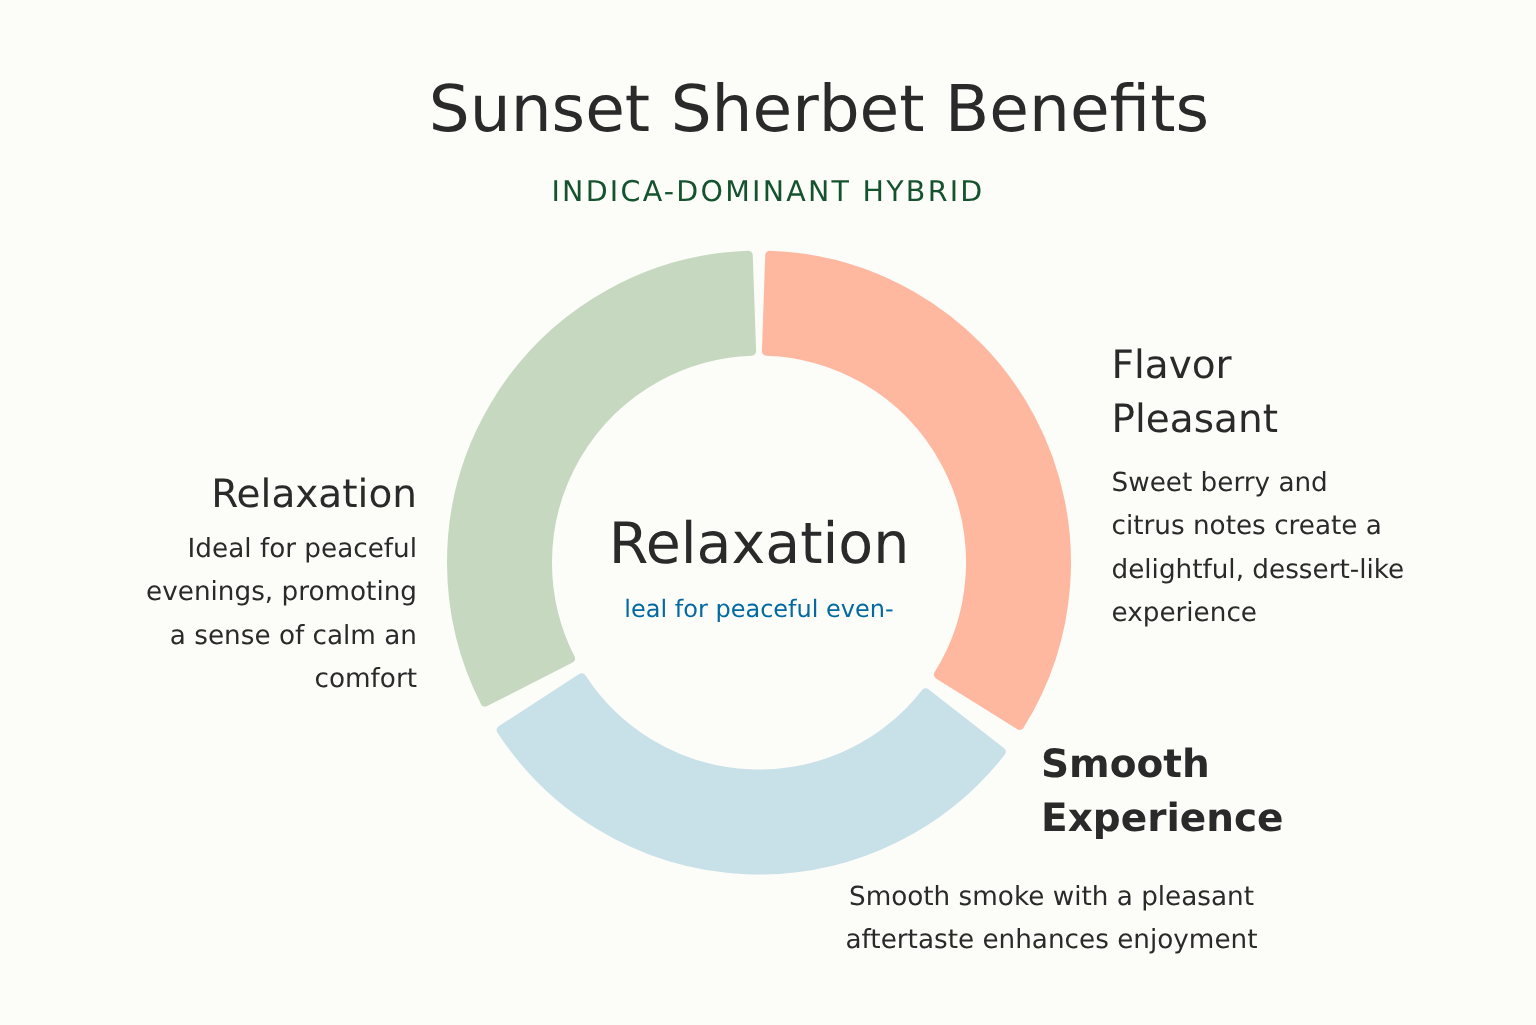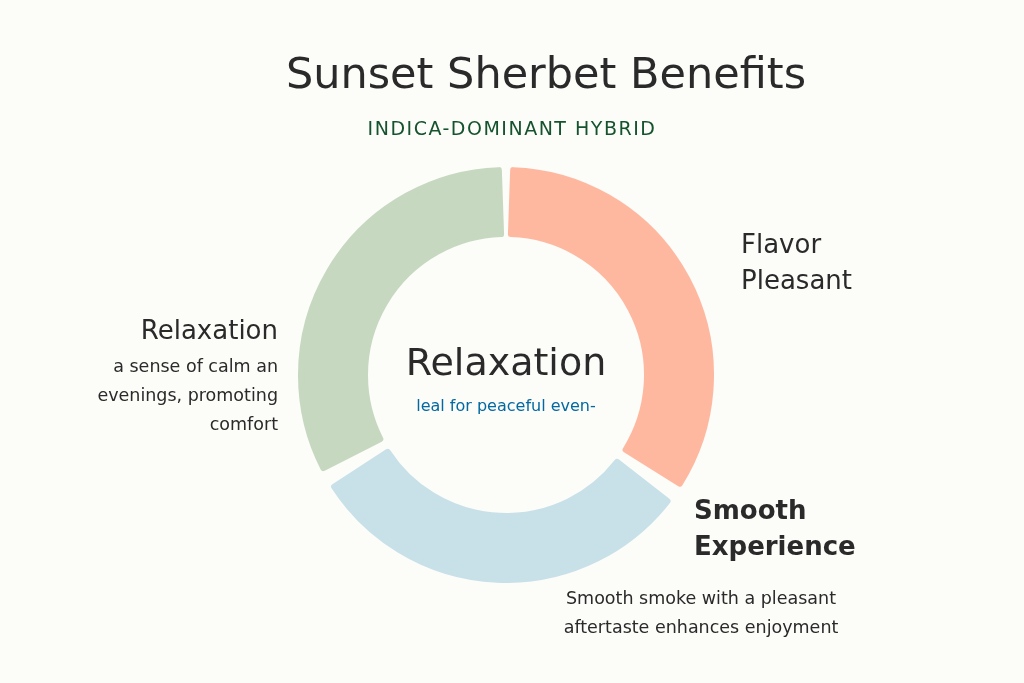--- a/index.html
+++ b/index.html
@@ -55,30 +55,37 @@
   <path id="seg-1" d="M667.542204489378,501.21060244175993 A205,205 0 0 1 334.07253357118805,486.65100217808055 L387.7474499196952,451.7941039371188 A141,141 0 0 0 617.1095162585478,461.8082680209178 Z" fill="#c8e0e8" stroke="#c8e0e8" stroke-width="6" stroke-linejoin="round"></path>
   <path id="seg-2" d="M323.3436625413846,468.0680524466071 A205,205 0 0 1 498.84560317598715,170.12488046108538 L501.07917096494725,234.08589339030752 A141,141 0 0 0 380.3680800894401,439.0126604632761 Z" fill="#c6d8bf" stroke="#c6d8bf" stroke-width="6" stroke-linejoin="round"></path>
 </svg>
 
 <div class="center-title">Relaxation</div>
 <div class="center-desc">leal for peaceful even-</div>
 
 <div class="left-block">
   <div class="label-title">Relaxation</div>
   <div class="label-desc">
+    <div>Ideal for peaceful</div>
+    <div>evenings, promoting</div>
     <div>a sense of calm an</div>
-    <div>evenings, promoting</div>
     <div>comfort</div>
   </div>
 </div>
 
 <div class="right-block">
   <div class="label-title">
     <div>Flavor</div>
     <div>Pleasant</div>
+  </div>
+  <div class="label-desc">
+    <div>Sweet berry and</div>
+    <div>citrus notes create a</div>
+    <div>delightful, dessert-like</div>
+    <div>experience</div>
   </div>
 </div>
 
 <div class="bottom-title label-title">
   <div>Smooth</div>
   <div>Experience</div>
 </div>
 <div class="bottom-desc label-desc">
   <div>Smooth smoke with a pleasant</div>
   <div>aftertaste enhances enjoyment</div>

